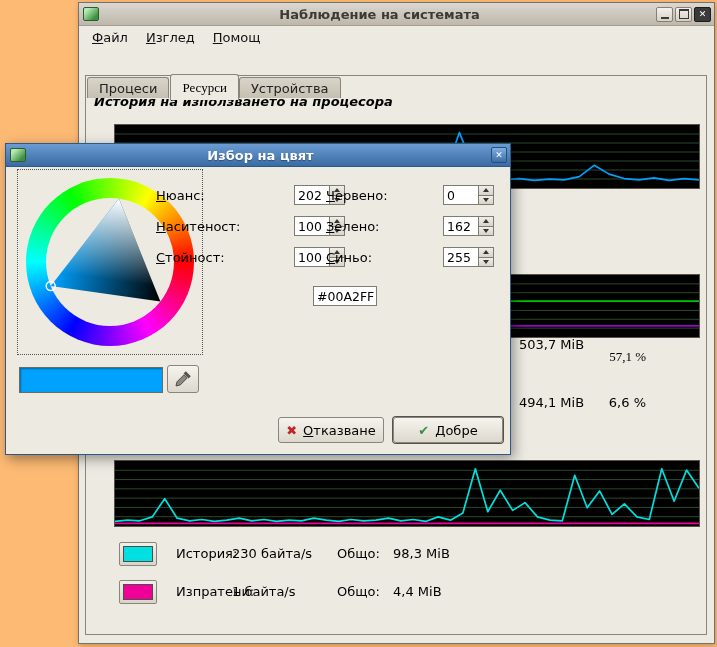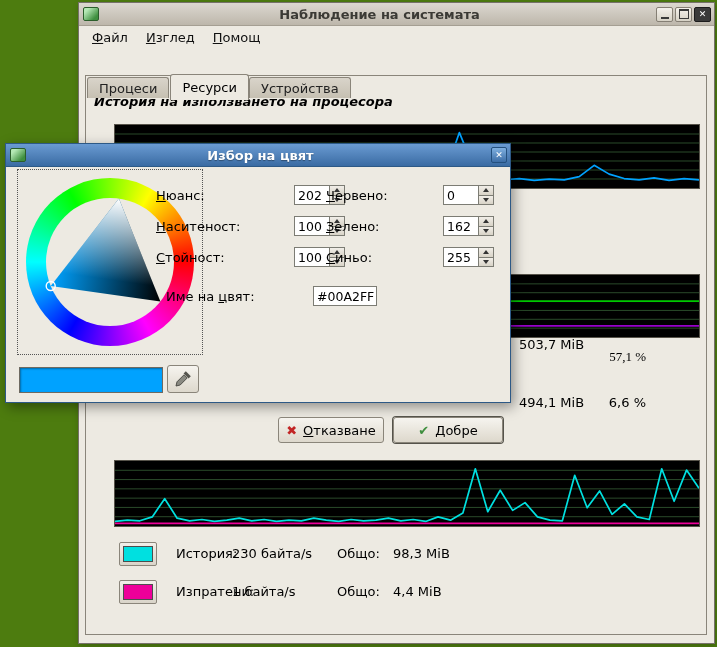--- a/index.html
+++ b/index.html
@@ -1,20 +1,20 @@
 <!DOCTYPE html>
 <html><head>
 <meta charset="utf-8">
 <style>
   html,body{margin:0;padding:0;background:#fff;}
-  #stage{position:relative;width:717px;height:647px;overflow:hidden;background:#4d7c0f;
+  #stage{position:relative;width:717px;height:647px;overflow:hidden;background:#fdba74;
          font-family:"DejaVu Sans","Liberation Sans",sans-serif;font-size:13px;color:#000;}
   .win{position:absolute;background:#EDEAE2;border:1px solid #76716a;box-sizing:border-box;}
   #main-win{left:78px;top:2px;width:637px;height:642px;box-shadow:1px 2px 6px rgba(0,0,0,.22);}
-  #color-dialog{left:5px;top:143px;width:506px;height:260px;z-index:10;border:1px solid #2d5986;
+  #color-dialog{left:5px;top:143px;width:506px;height:312px;z-index:10;border:1px solid #2d5986;
          box-shadow:3px 4px 12px rgba(0,0,0,.4);}
   .titlebar{position:absolute;left:0;top:0;right:0;height:22px;display:flex;align-items:center;}
   #main-win .titlebar{background:linear-gradient(#dcd8d0,#bdb7ab);border-bottom:1px solid #a59f93;}
   #color-dialog .titlebar{background:linear-gradient(#6a9bd2,#3a6ba3);border-bottom:1px solid #2d5986;}
   .tb-title{flex:1;text-align:center;font-weight:bold;font-size:13px;color:#3b3a35;
             white-space:nowrap;overflow:hidden;}
   #color-dialog .tb-title{color:#fff;text-shadow:0 1px 1px rgba(0,0,0,.35);}
   .app-ico{width:14px;height:12px;margin:0 4px;border-radius:2px;flex:0 0 auto;
            background:linear-gradient(135deg,#b5e8b5 20%,#3f8f3f 80%);border:1px solid #2b5e2b;}
   .tb-ctrls{display:flex;gap:2px;margin-right:3px;}
@@ -26,21 +26,21 @@
   .glyph-min{width:8px;height:8px;border-bottom:2px solid #3a3a3a;}
   .glyph-max{width:8px;height:7px;border:1px solid #3a3a3a;border-top-width:2px;}
   .menubar{position:absolute;top:22px;left:0;right:0;height:25px;display:flex;align-items:center;padding-left:4px;}
   .menu-item{padding:4px 9px;color:#111;}
   .tabstrip{position:absolute;top:47px;left:6px;right:7px;height:26px;display:flex;align-items:flex-end;
             z-index:3;padding-left:2px;margin-top:24px;}
   .tab{box-sizing:border-box;border:1px solid #8a857a;padding:0 11px;display:flex;align-items:center;
        border-radius:3px 3px 0 0;white-space:nowrap;}
   .tab.inactive{height:21px;margin-bottom:2px;margin-right:1px;border-bottom:none;
        background:linear-gradient(#d9d4ca,#c6c0b2);color:#222;}
-  .tab.active{height:26px;border-bottom:none;background:#EDEAE2;}
+  .tab.active{height:26px;border-bottom:none;background:#EDEAE2;font-family:Liberation Serif, serif;}
   .notebook{position:absolute;left:6px;right:7px;top:72px;bottom:8px;border:1px solid #8a857a;
             background:#EDEAE2;z-index:1;}
   .heading{position:absolute;font-weight:bold;font-size:13px;white-space:nowrap;}
   .graph{position:absolute;background:#000;border:1px solid #57534a;box-sizing:content-box;}
   .txt{position:absolute;white-space:nowrap;}
   .txt.right{text-align:right;}
   .color-btn{position:absolute;box-sizing:border-box;border:1px solid #8a857a;border-radius:2px;
              background:linear-gradient(#f2efe9,#d9d4c9);padding:3px;}
   .color-btn .cwell{width:100%;height:100%;border:1px solid #4d4d4d;box-sizing:border-box;}
   
@@ -273,21 +273,20 @@
       <div class="spin-arrows">
         <div class="sa up">
             <span class="arr-up"></span>
           </div>
         <div class="sa down">
             <span class="arr-down"></span>
           </div>
       </div>
     </div>
 
-    <div class="dlabel" style="left:160px;top:145px;width:142px;">Име на <u>ц</u>вят:</div>
     <input class="entry" style="position: absolute; left: 307px; top: 142px; width: 64px;" value="#00A2FF">
 
     <div class="preview" style="background: rgb(0, 162, 255);"></div>
     <button class="gbtn abs" style="left:161px;top:221px;width:32px;height:28px;">
       <svg width="18" height="18" viewBox="0 0 18 18">
         <path d="M2 16 l1-4.2 7-7 3.2 3.2-7 7z" fill="#8a8a82" stroke="#44443e" stroke-width="0.9"></path>
         <path d="M9.6 3.4 l2.2-2.2 5 5-2.2 2.2z" fill="#55554e"></path>
       </svg>
     </button>
 

